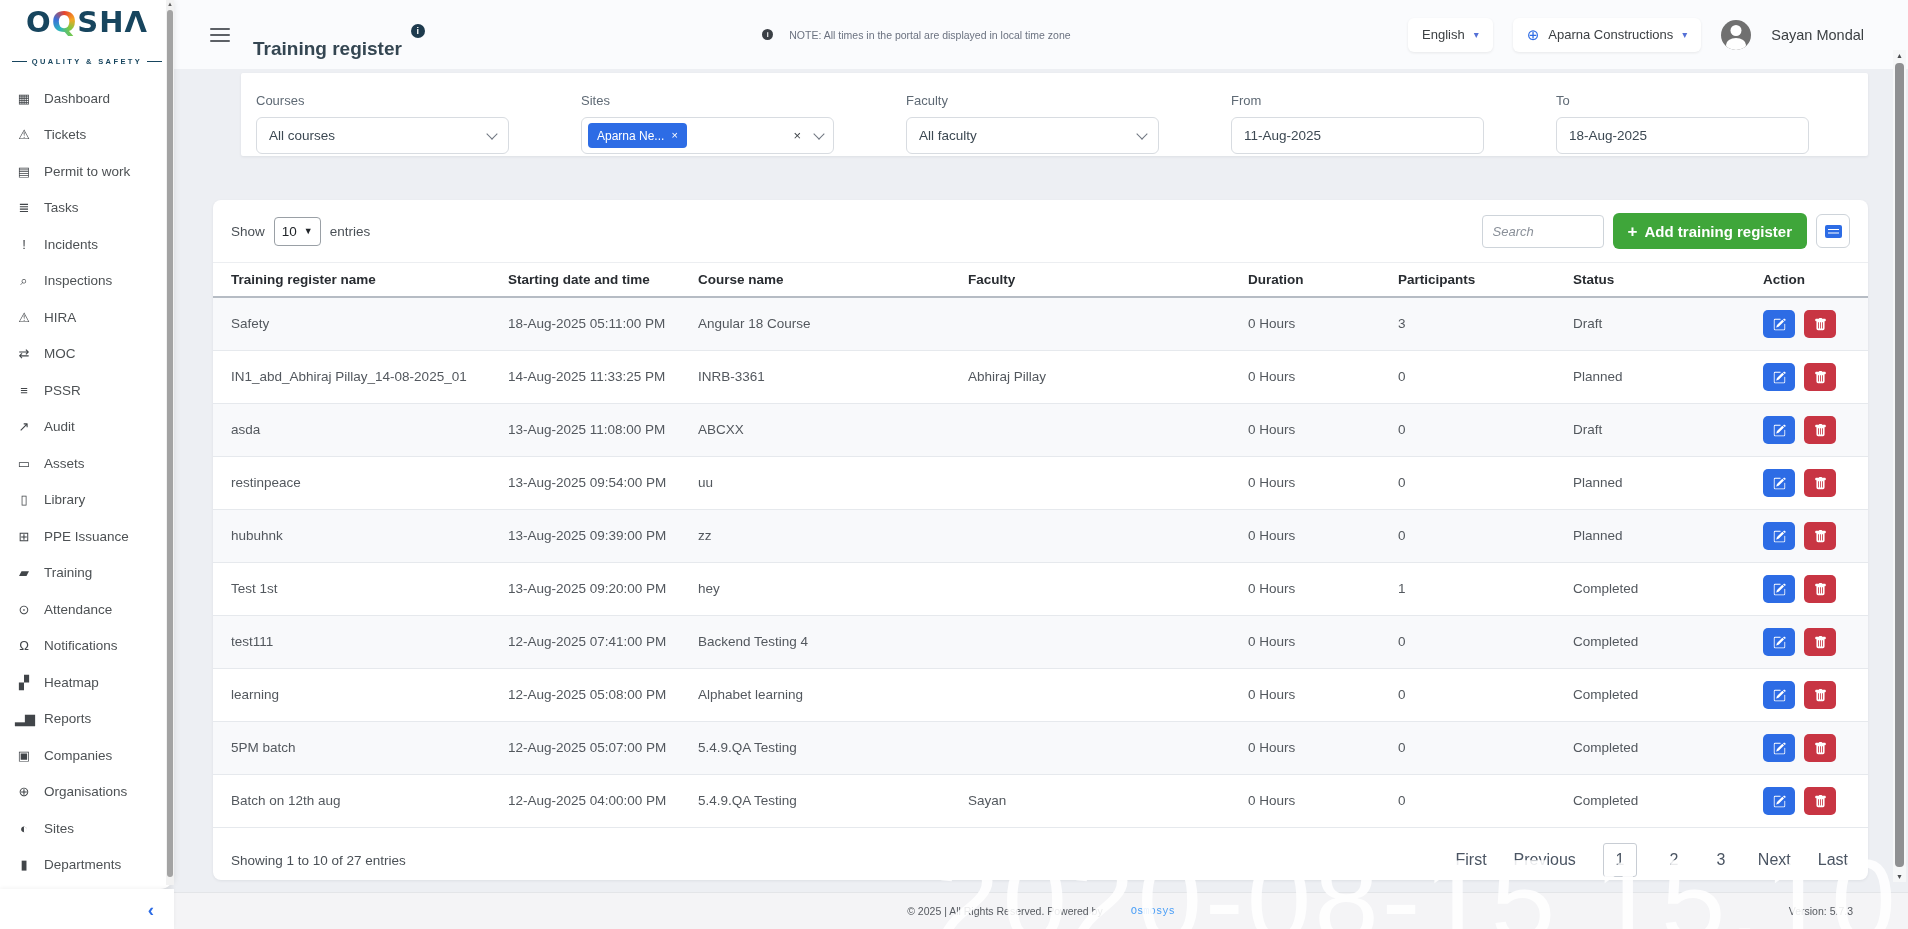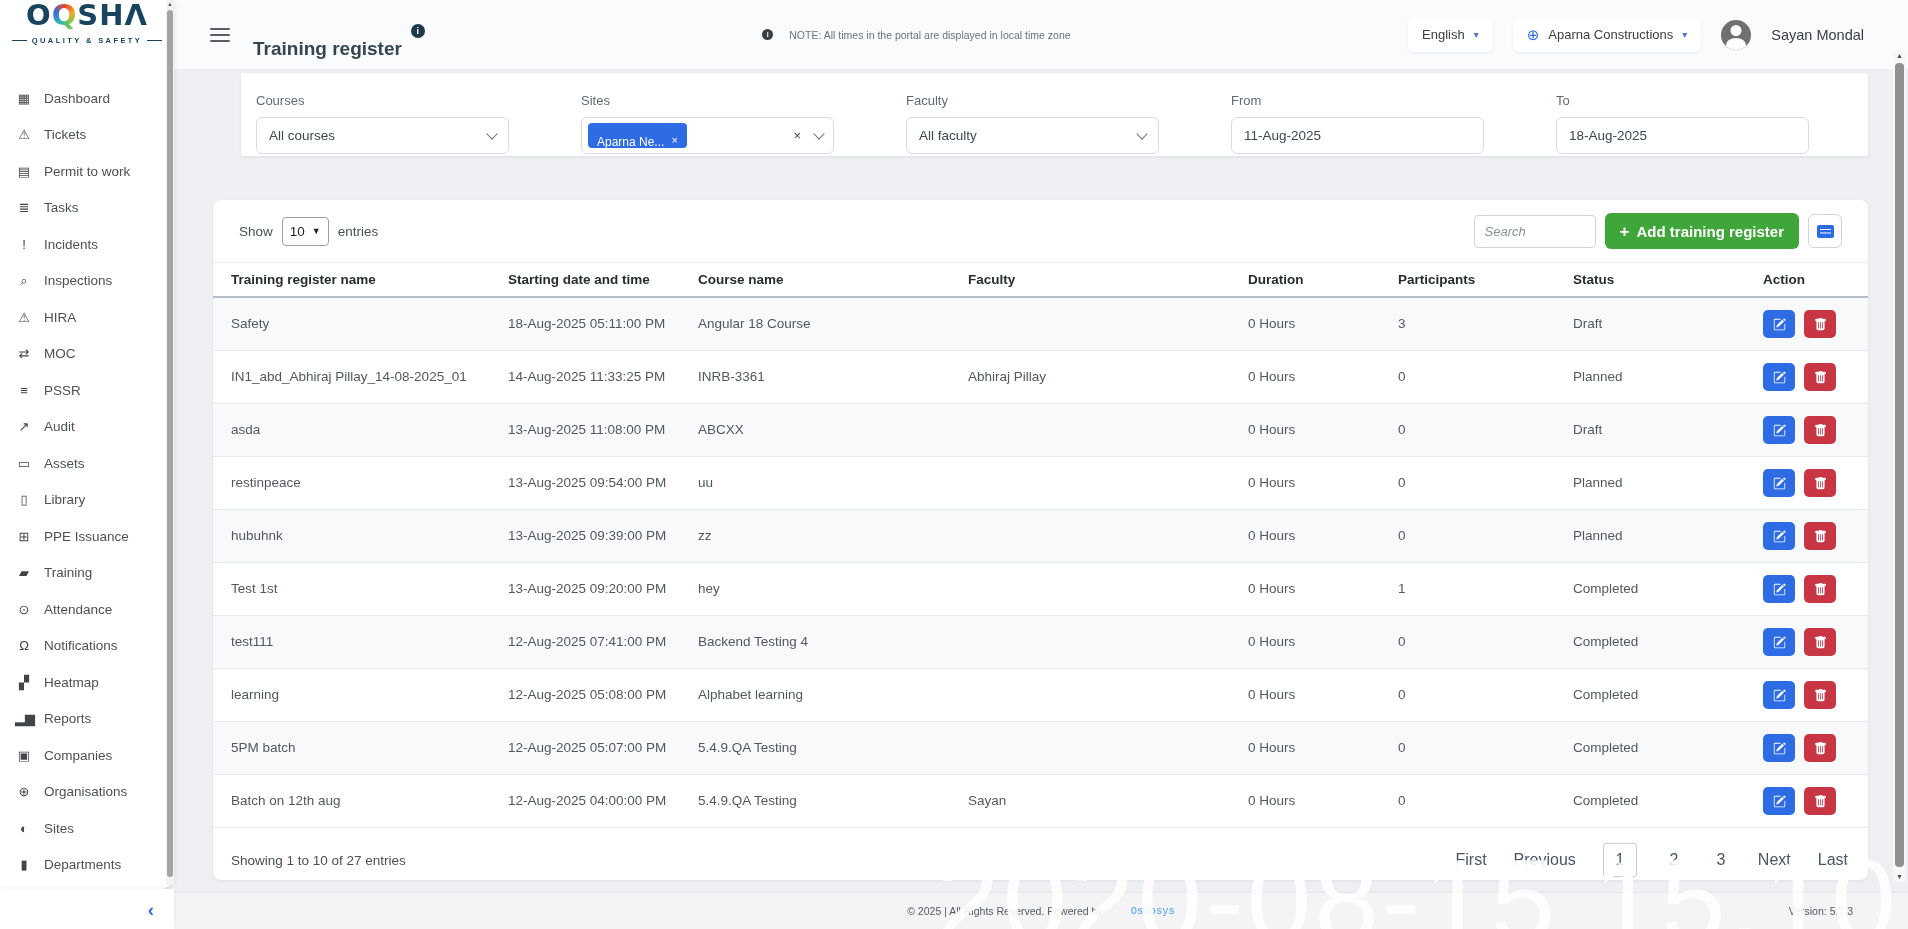--- a/index.html
+++ b/index.html
@@ -11,28 +11,28 @@
     color:#4a5056;
   }
 
   
   .sidebar {
     position:absolute; left:0; top:0; width:174px; height:889px;
     background:#fff; border-radius:0 0 14px 0;
     box-shadow:0 1px 6px rgba(0,0,0,.10); z-index:20;
     display:flex; flex-direction:column;
   }
-  .logo-wrap { height:78px; padding-top:1px; text-align:center; flex:none; }
+  .logo-wrap { height:78px; padding-top:8px; text-align:center; flex:none; }
   .logo-text { font-size:29px; font-weight:700; color:#17455e; letter-spacing:1px; line-height:1; font-family:"DejaVu Sans",sans-serif; }
   .logo-q {
     background:conic-gradient(#e8432d,#f5a623,#7ac943,#2bb3c0,#3a6fd8,#e8432d);
     -webkit-background-clip:text; background-clip:text;
     color:transparent; -webkit-text-fill-color:transparent;
   }
-  .logo-tagline { margin-top:6px; font-size:7.5px; font-weight:700; letter-spacing:2.4px; color:#17455e;
+  .logo-tagline { margin-top:20px; font-size:7.5px; font-weight:700; letter-spacing:2.4px; color:#17455e;
     display:flex; align-items:center; justify-content:center; gap:5px; }
   .logo-tagline::before,.logo-tagline::after { content:""; width:15px; height:1px; background:#17455e; }
 
   .menu { flex:1; position:relative; padding:2px 8px 0 0; overflow:hidden; }
   .menu-item { height:36.5px; display:flex; align-items:center; gap:11px; padding:0 10px 0 15px;
     font-size:13.5px; color:#4d5154; cursor:pointer; }
   .mi-icon { width:18px; flex:none; text-align:center; font-size:13px; color:#414549; }
 
   .side-scroll { position:absolute; right:0; top:0; bottom:4px; width:8px; background:#f2f2f2; z-index:5; }
   .side-scroll .arrow { position:absolute; left:0; width:8px; text-align:center; font-size:6px; color:#606060; }
@@ -75,29 +75,29 @@
   .select-box, .text-input, .ms-box {
     width:253px; height:37px; border:1px solid #d8dce1; border-radius:6px; background:#fff;
     display:flex; align-items:center; padding:0 12px; font-size:13.5px; color:#3c4852; cursor:pointer; }
   .select-box .sel-val { flex:1; }
   .chev { width:8px; height:8px; border-right:1.6px solid #6f7680; border-bottom:1.6px solid #6f7680;
     transform:rotate(45deg); margin-top:-4px; flex:none; }
   .text-input { cursor:text; }
   input.text-input { outline:none; }
   .ms-box { padding:0 10px 0 6px; gap:6px; }
   .ms-chip { background:#2d6ce5; color:#fff; font-size:12px; height:25px; border-radius:4px;
-    display:flex; gap:7px; padding:12px 9px; flex:none; }
+    display:flex; align-items:center; gap:7px; padding:0 9px; flex:none; }
   .chip-x { font-size:11px; cursor:pointer; line-height:1; }
   .ms-spacer { flex:1; }
   .ms-clear { color:#3f4449; font-size:13px; cursor:pointer; margin-right:8px; line-height:1; }
 
   
   .table-card { position:absolute; left:213px; right:40px; top:200px; height:680px; background:#fff;
     border-radius:8px; box-shadow:0 1px 3px rgba(16,24,40,.07); z-index:5; }
-  .toolbar { height:62px; display:flex; align-items:center; padding:0 26px; }
+  .toolbar { height:62px; display:flex; align-items:center; padding:0 18px; }
   .show-wrap { display:flex; align-items:center; gap:9px; font-size:13.5px; color:#4a5056; }
   .show-select { border:1px solid #9aa0a6; border-radius:4px; height:29px; padding:0 7px; display:flex; align-items:center; gap:7px;
     font-size:13.5px; color:#202428; cursor:pointer; background:#fff; }
   .show-select .dn { font-size:9px; color:#202428; }
   .toolbar-right { margin-left:auto; display:flex; align-items:center; gap:9px; }
   .search-input { width:122px; height:33px; border:1px solid #ced4da; border-radius:4px; padding:0 10px;
     font-size:13px; color:#3c4852; outline:none; font-family:"Liberation Sans",sans-serif;font-style:italic; }
   .search-input::placeholder { color:#8a9099; }
   .btn-add { height:36px; background:#3fa63a; color:#fff; border:none; border-radius:6px; padding:0 15px;
     font-size:15px; font-weight:700; display:flex; align-items:center; gap:7px; cursor:pointer;

